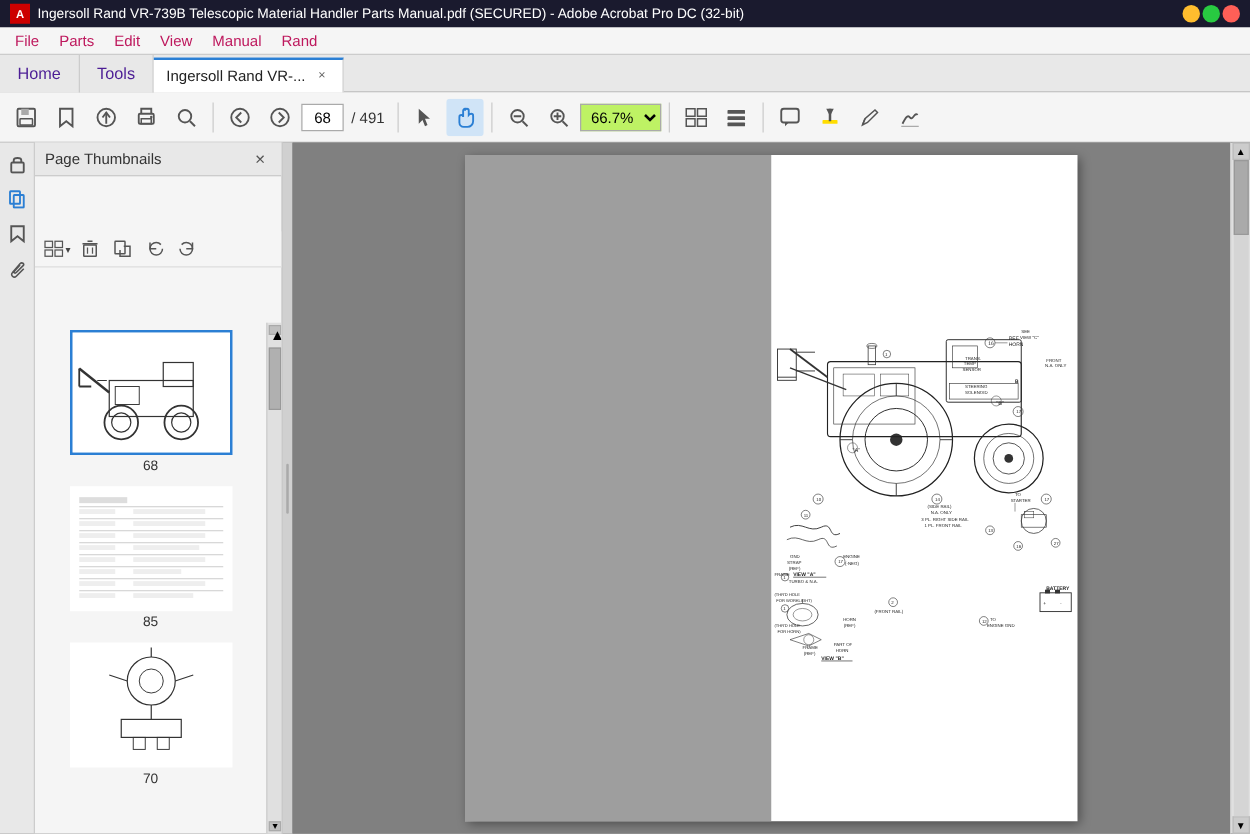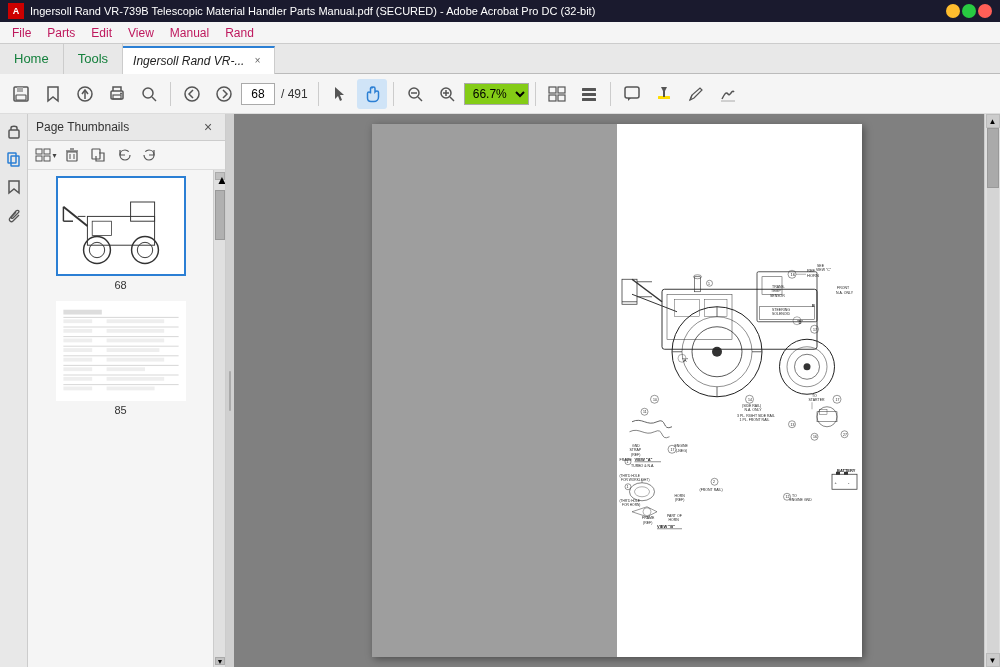--- a/index.html
+++ b/index.html
@@ -58,39 +58,38 @@
       border-bottom: 1px solid #bbb;
       gap: 0;
     }
     .tab-home, .tab-tools {
       height: 30px;
       display: flex;
       align-items: center;
       padding: 0 14px;
       font-size: 13px;
       cursor: pointer;
-      color: #15803d;
+      color: #4c1d95;
       border-right: 1px solid #ccc;
     }
     .tab-home { background: #e8e8e8; }
     .tab-tools { background: #e8e8e8; }
     .tab-document {
       height: 28px;
       display: flex;
       align-items: center;
       padding: 0 10px;
       font-size: 12px;
       cursor: pointer;
       background: #fff;
       border-right: 1px solid #ccc;
       border-top: 2px solid #2b7fd4;
       color: #222;
       gap: 6px;
       margin-top: 2px;
-      font-style: italic;
     }
     .tab-close-btn {
       width: 14px; height: 14px;
       display: inline-flex; align-items: center; justify-content: center;
       border-radius: 50%;
       font-size: 10px;
       color: #666;
       cursor: pointer;
     }
 
@@ -132,21 +131,21 @@
       background: #fff;
     }
     .page-total { font-size: 12px; color: #333; padding: 0 4px; }
 
     
     .zoom-select {
       height: 22px;
       border: 1px solid #aaa;
       font-size: 12px;
       padding: 0 4px;
-      background: #84cc16;
+      background: #bef264;
       cursor: pointer;
     }
 
     
     #main {
       display: flex;
       height: calc(667px - 22px - 22px - 30px - 40px);
       background: #808080;
     }
 
@@ -171,20 +170,21 @@
     }
     .sidebar-icon.active { color: #2b7fd4; }
 
     
     #thumbnail-panel {
       width: 198px;
       background: #f5f5f5;
       border-right: 1px solid #ccc;
       display: flex;
       flex-direction: column;
+      gap: 44px;
     }
     #thumbnail-header {
       display: flex;
       align-items: center;
       justify-content: space-between;
       padding: 4px 8px;
       background: #e8e8e8;
       border-bottom: 1px solid #ccc;
       font-size: 12px;
       color: #333;
@@ -612,20 +612,39 @@
               <rect x="50" y="67" width="40" height="4" fill="#eee"></rect>
               <rect x="5" y="77" width="30" height="4" fill="#eee"></rect>
               <rect x="50" y="77" width="60" height="4" fill="#eee"></rect>
               <rect x="5" y="87" width="30" height="4" fill="#eee"></rect>
               <rect x="50" y="87" width="50" height="4" fill="#eee"></rect>
             </svg>
           </div>
           <span class="thumb-num">85</span>
         </div>
 
+        <div class="thumb-item">
+          <div class="thumb-img">
+            <svg class="thumb-svg" viewBox="0 0 130 100" xmlns="http://www.w3.org/2000/svg">
+              <rect width="130" height="100" fill="#fff"></rect>
+
+              <circle cx="65" cy="30" r="20" fill="none" stroke="#333" stroke-width="1"></circle>
+              <circle cx="65" cy="30" r="10" fill="none" stroke="#333" stroke-width="0.8"></circle>
+              <line x1="65" y1="10" x2="65" y2="2" stroke="#333" stroke-width="1"></line>
+              <line x1="85" y1="30" x2="100" y2="25" stroke="#333" stroke-width="1"></line>
+              <line x1="45" y1="30" x2="30" y2="25" stroke="#333" stroke-width="1"></line>
+              <line x1="65" y1="50" x2="65" y2="62" stroke="#333" stroke-width="1"></line>
+
+              <rect x="40" y="62" width="50" height="15" fill="none" stroke="#333" stroke-width="1"></rect>
+              <rect x="50" y="77" width="10" height="10" fill="none" stroke="#333" stroke-width="0.8"></rect>
+              <rect x="70" y="77" width="10" height="10" fill="none" stroke="#333" stroke-width="0.8"></rect>
+            </svg>
+          </div>
+          <span class="thumb-num">70</span>
+        </div>
       </div>
 
       <div style="width:12px;background:#e0e0e0;border-left:1px solid #ccc;flex-shrink:0;position:relative;">
         <div style="width:10px;height:8px;background:#c0c0c0;border:1px solid #aaa;position:absolute;top:2px;left:1px;">▲</div>
         <div style="width:10px;height:50px;background:#b0b0b0;border:1px solid #999;position:absolute;top:20px;left:1px;"></div>
         <div style="width:10px;height:8px;background:#c0c0c0;border:1px solid #aaa;position:absolute;bottom:2px;left:1px;font-size:7px;display:flex;align-items:center;justify-content:center;">▼</div>
       </div>
     </div>
   </div>
 

